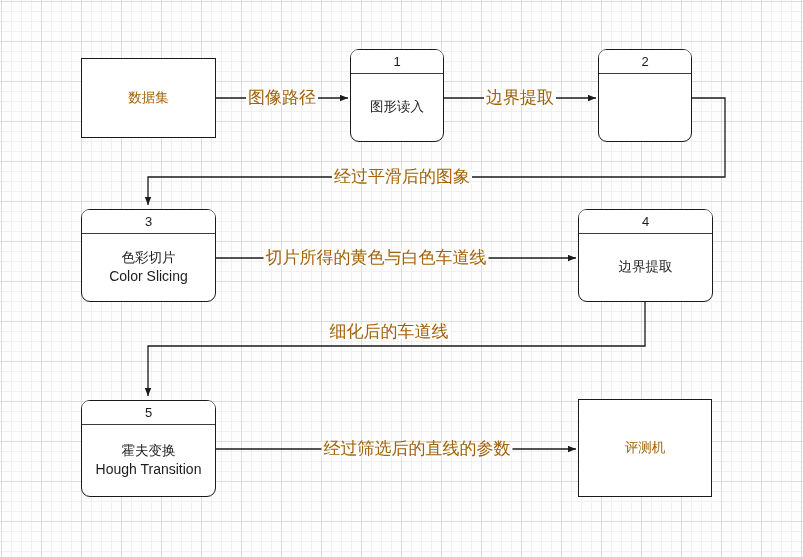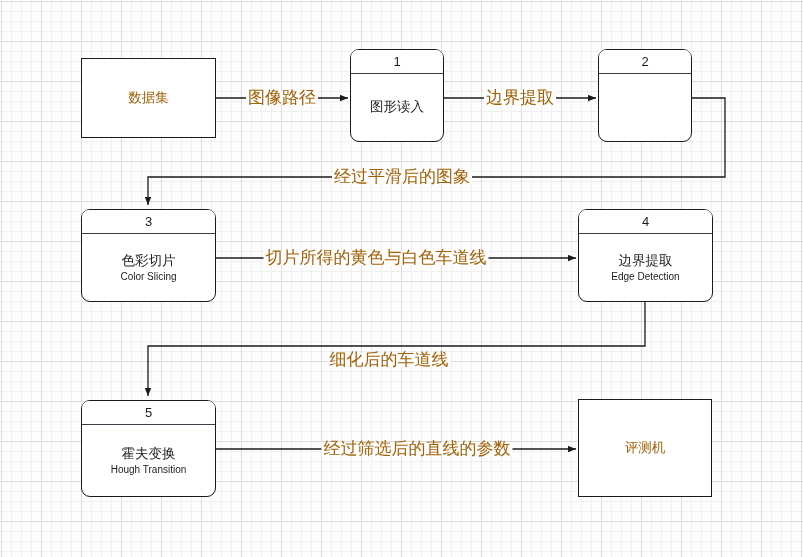--- a/index.html
+++ b/index.html
@@ -61,21 +61,21 @@
     align-items: center;
     justify-content: center;
     text-align: center;
     line-height: 1.35;
   }
   .node-cn {
     font-size: 13.5px;
     color: #1c1c1c;
   }
   .node-en {
-    font-size: 10px;
+    font-size: 14px;
     color: #1c1c1c;
   }
   .plain-label {
     font-size: 13.5px;
     color: #a16207;
   }
   .edge-label {
     position: absolute;
     font-size: 17px;
     color: #a16207;
@@ -131,21 +131,20 @@
     <div class="node-body">
       <div class="node-cn">色彩切片</div>
       <div class="node-en">Color Slicing</div>
     </div>
   </div>
 
   <div class="node proc" style="left:578px; top:209px; width:135px; height:93px;">
     <div class="node-num">4</div>
     <div class="node-body">
       <div class="node-cn">边界提取</div>
-      <div class="node-en">Edge Detection</div>
     </div>
   </div>
 
   <div class="node proc" style="left:81px; top:400px; width:135px; height:97px;">
     <div class="node-num">5</div>
     <div class="node-body">
       <div class="node-cn">霍夫变换</div>
       <div class="node-en">Hough Transition</div>
     </div>
   </div>
@@ -155,17 +154,17 @@
   </div>
 
   <div class="edge-label" style="left:282px; top:98px;">图像路径</div>
 
   <div class="edge-label" style="left:520px; top:98px;">边界提取</div>
 
   <div class="edge-label" style="left:402px; top:177px;">经过平滑后的图象</div>
 
   <div class="edge-label" style="left:376px; top:258px;">切片所得的黄色与白色车道线</div>
 
-  <div class="edge-label" style="left:389px; top:360px;">细化后的车道线</div>
+  <div class="edge-label" style="left:389px; top:332px;">细化后的车道线</div>
 
   <div class="edge-label" style="left:380px; top:449px;margin-left:37px;">经过筛选后的直线的参数</div>
 
 </div>
 
 </body></html>

